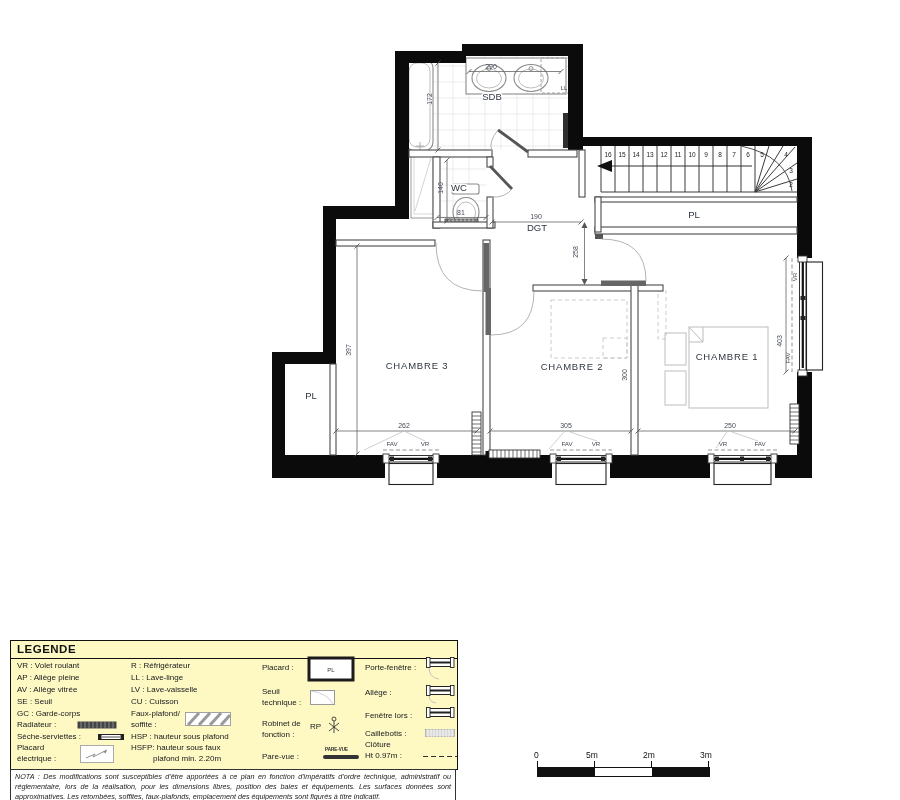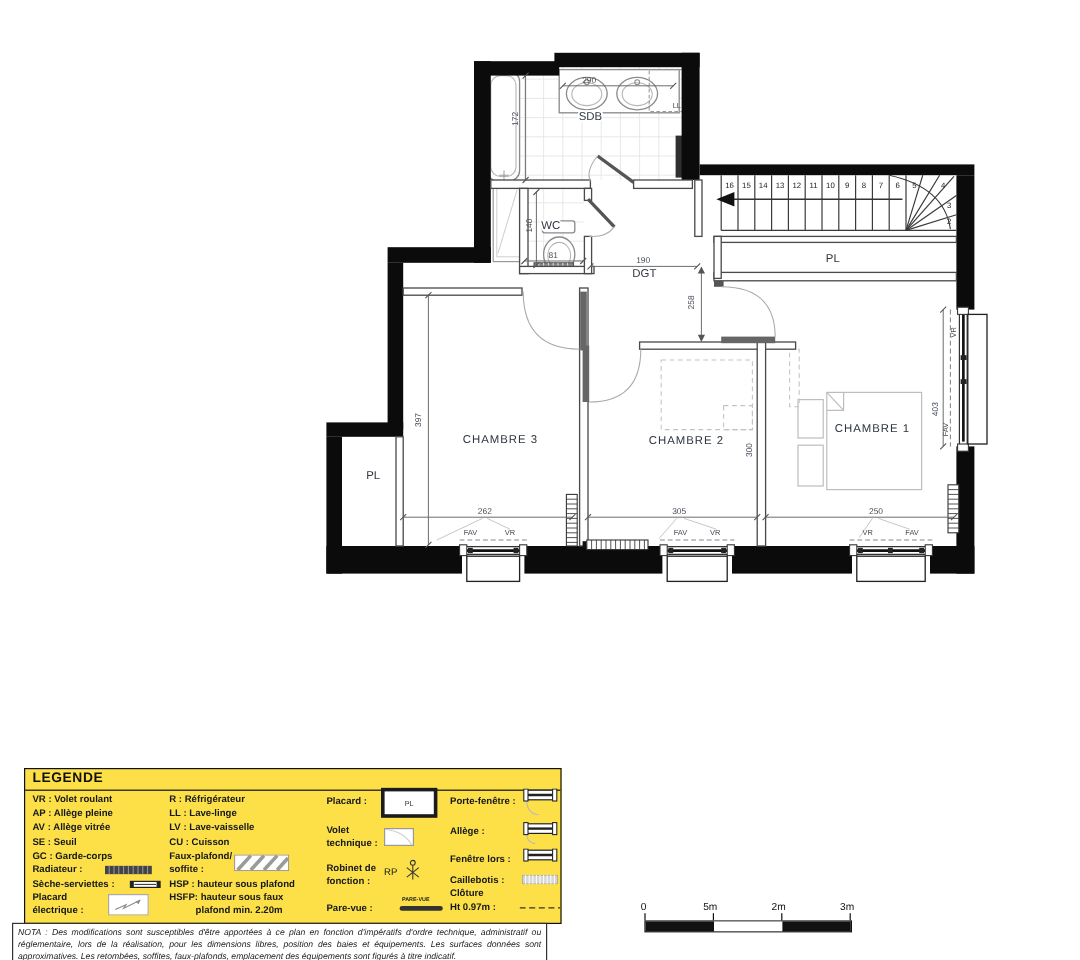--- a/index.html
+++ b/index.html
@@ -21,26 +21,26 @@
   .dash{fill:none;stroke:#c4c4c4;stroke-width:.9;stroke-dasharray:4,3;}
   .arc{fill:none;stroke:#aaa;stroke-width:.9;}
   .st{stroke:#3a3a3a;stroke-width:1;}
   .rad{fill:#fff;stroke:#333;stroke-width:.9;}
   .rung{stroke:#333;stroke-width:.7;}
   .wf{stroke:#333;stroke-width:1;}
   .wfm{stroke:#111;stroke-width:2.2;}
   .vrdash{stroke:#888;stroke-width:.9;stroke-dasharray:4,2.5;fill:none;}
   .lead{stroke:#b0b0b0;stroke-width:.6;}
   
-  #legend{position:absolute;left:20px;top:640px;width:446px;height:128px;
-          border:1.5px solid #111;background:#fde047;}
+  #legend{position:absolute;left:10px;top:640px;width:446px;height:128px;
+          border:1.5px solid #111;background:#fef9c3;}
   #legend .t{position:absolute;left:6px;top:2px;font-size:11.5px;font-weight:bold;
              letter-spacing:.5px;color:#111;}
   #legend .sep{position:absolute;left:0;top:17px;width:100%;border-top:1.2px solid #111;}
-  .lg{position:absolute;font-size:8px;color:#15181c;white-space:nowrap;font-weight:bold;}
+  .lg{position:absolute;font-size:8px;color:#15181c;white-space:nowrap;}
   .sym{position:absolute;}
   #nota{position:absolute;left:10px;top:769px;width:446px;height:33px;border:1px solid #333;
         box-sizing:border-box;padding:2px 4px;font-size:7.2px;font-style:italic;color:#222;
         line-height:1.38;text-align:justify;}
   #scalebar{position:absolute;left:535px;top:750px;width:180px;height:30px;}
   #scalebar .lab{position:absolute;top:0;font-size:8.5px;color:#111;}
   #scalebar .tk{position:absolute;top:11px;width:1px;height:6px;background:#111;}
   #scalebar .bar{position:absolute;left:2px;top:17px;width:171px;height:8px;
                  border:1.2px solid #111;box-sizing:content-box;}
   #scalebar .seg{position:absolute;top:0;height:8px;}
@@ -445,21 +445,21 @@
   </svg>
   <span class="lg" style="left:120px;top:91px">HSP : hauteur sous plafond</span>
   <span class="lg" style="left:120px;top:102px">HSFP: hauteur sous faux</span>
   <span class="lg" style="left:142px;top:113px">plafond min. 2.20m</span>
 
   <span class="lg" style="left:251px;top:22px">Placard :</span>
   <svg class="sym" style="left:296px;top:15px" width="48" height="26">
     <rect x="2" y="2" width="44" height="22" fill="#fff" stroke="#1b1b1b" stroke-width="3"></rect>
     <text x="24" y="16" text-anchor="middle" font-size="6" fill="#333">PL</text>
   </svg>
-  <span class="lg" style="left:251px;top:46px">Volet</span>
+  <span class="lg" style="left:251px;top:46px">Seuil</span>
   <span class="lg" style="left:251px;top:57px">technique :</span>
   <svg class="sym" style="left:296px;top:46px" width="30" height="20">
     <rect x="3.5" y="3.5" width="24" height="14" fill="#fff" stroke="#999" stroke-width="1"></rect>
     <path d="M4 4 Q20 6 26 17" fill="none" stroke="#ccc" stroke-width="0.9"></path>
   </svg>
   <span class="lg" style="left:251px;top:78px">Robinet de</span>
   <span class="lg" style="left:251px;top:89px">fonction :</span>
   <span class="lg" style="left:299px;top:81px;font-weight:normal">RP</span>
   <svg class="sym" style="left:317px;top:75px" width="12" height="18">
     <circle cx="6" cy="3" r="2" fill="none" stroke="#333" stroke-width="0.9"></circle>

